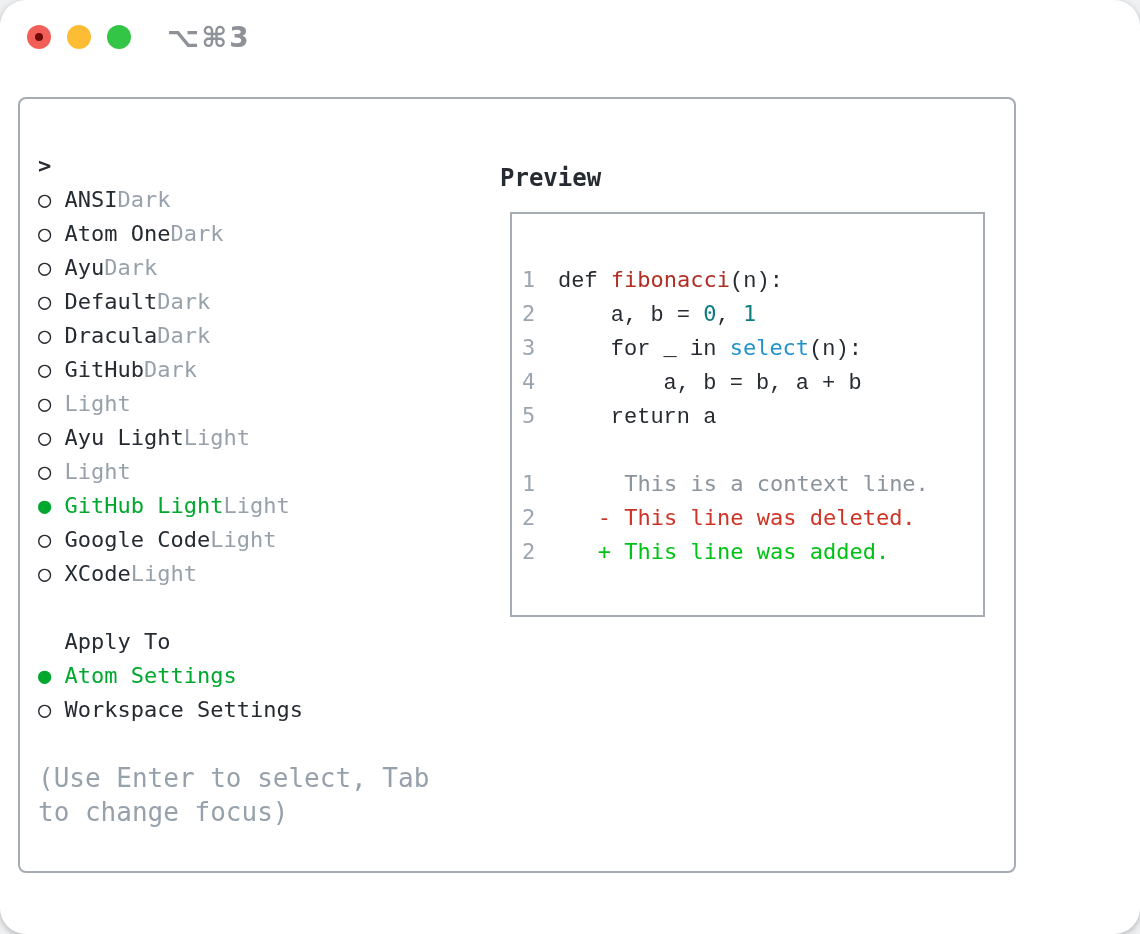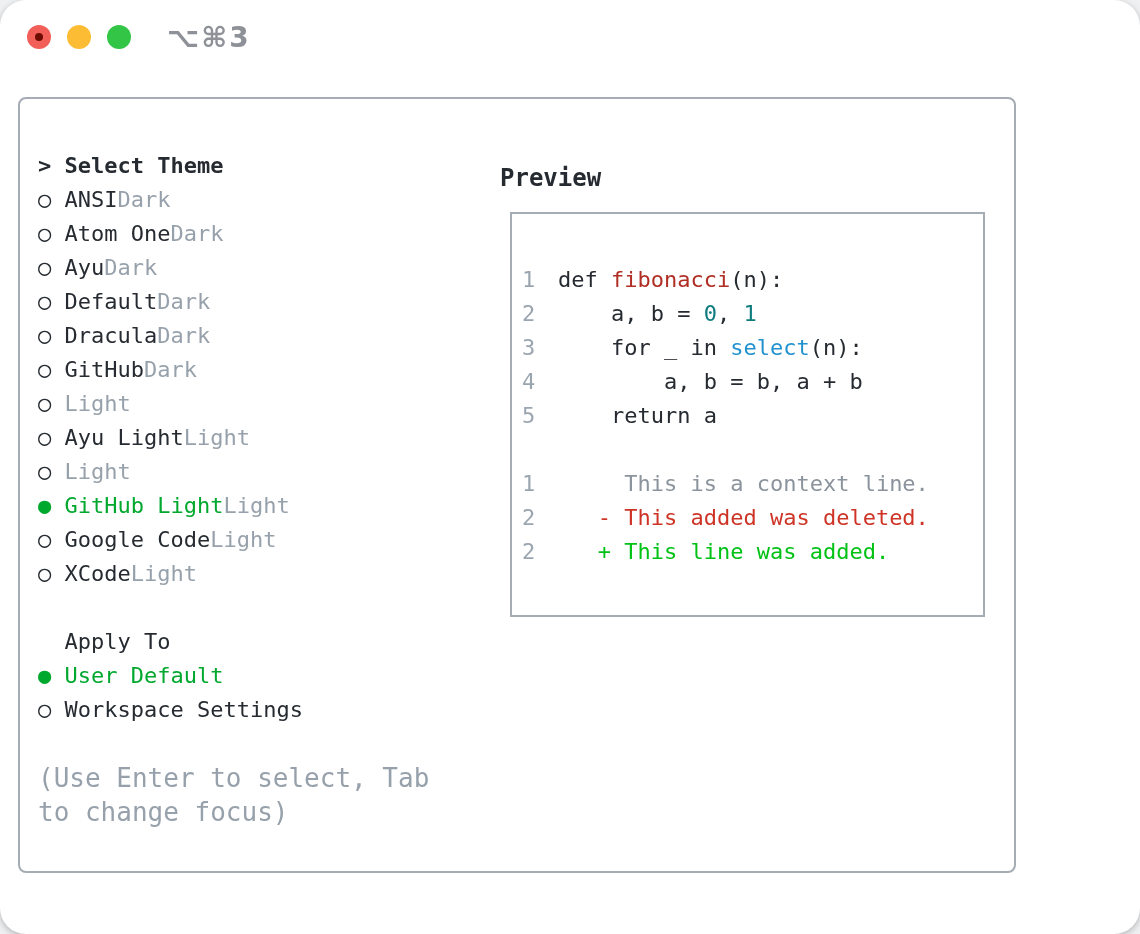--- a/index.html
+++ b/index.html
@@ -57,21 +57,21 @@
   
   .preview-col{position:absolute; left:480px; top:50px;}
   .preview-heading{font-weight:bold;}
   .preview-box{
     margin-left:10px; margin-top:17px; width:475px; height:405px;
     border:2px solid var(--panel-border); background:#fff;
     padding:49px 0 0 10px; overflow:hidden;
   }
   .pline{height:34px; line-height:34px; font-size:22px; white-space:pre; color:var(--text-dark);}
   .ln{display:inline-block; width:14px; margin-right:22px; color:var(--gray-linenum);}
-  .tok-plain{color:var(--text-dark);}
+  .tok-plain{color:var(--text-dark);font-family:Liberation Mono, monospace;}
   .tok-func{color:var(--red-func);}
   .tok-number{color:var(--teal-number);}
   .tok-builtin{color:var(--blue-builtin);}
   .tok-context{color:var(--gray-context);}
   .tok-deleted{color:var(--red-deleted);}
   .tok-added{color:var(--green-added);}
 </style>
 </head>
 <body>
 
@@ -84,21 +84,20 @@
       <div class="tl tl-green"></div>
     </div>
     <div class="title-shortcut">⌥⌘3</div>
   </div>
 
   <div class="panel">
 
     <div class="left-col">
       <div class="row">
         <span class="marker heading-bold">&gt;</span>
-          <span class="heading-bold">Select Theme</span>
       </div>
 
       <div id="theme-list">
           <div class="row">
             <span class="marker">○</span>
             <span class="t-name">ANSI</span>
             <span class="muted"> Dark</span>
           </div>
           <div class="row">
             <span class="marker">○</span>
@@ -158,21 +157,21 @@
       <div class="blank"></div>
 
       <div class="row">
         <span class="marker"></span>
           <span>Apply To</span>
       </div>
 
       <div id="apply-list">
           <div class="row">
             <span class="marker sel">●</span>
-            <span class="t-name sel">User Default</span>
+            <span class="t-name sel">Atom Settings</span>
           </div>
           <div class="row">
             <span class="marker">○</span>
             <span class="t-name">Workspace Settings</span>
           </div>
         </div>
 
       <div class="hint">(Use Enter to select, Tab to change focus)</div>
     </div>
 
@@ -182,20 +181,20 @@
         <div id="code-block">
             <div class="pline"><span class="ln">1</span><span class="tok-plain">def </span><span class="tok-func">fibonacci</span><span class="tok-plain">(n):</span></div>
             <div class="pline"><span class="ln">2</span><span class="tok-plain">    a, b = </span><span class="tok-number">0</span><span class="tok-plain">, </span><span class="tok-number">1</span></div>
             <div class="pline"><span class="ln">3</span><span class="tok-plain">    for _ in </span><span class="tok-builtin">select</span><span class="tok-plain">(n):</span></div>
             <div class="pline"><span class="ln">4</span><span class="tok-plain">        a, b = b, a + b</span></div>
             <div class="pline"><span class="ln">5</span><span class="tok-plain">    return a</span></div>
           </div>
         <div class="blank"></div>
         <div id="diff-block">
             <div class="pline"><span class="ln">1</span><span class="tok-context">     This is a context line.</span></div>
-            <div class="pline"><span class="ln">2</span><span class="tok-deleted">   - This added was deleted.</span></div>
+            <div class="pline"><span class="ln">2</span><span class="tok-deleted">   - This line was deleted.</span></div>
             <div class="pline"><span class="ln">2</span><span class="tok-added">   + This line was added.</span></div>
           </div>
       </div>
     </div>
 
   </div>
 </div>
 
 </body></html>

